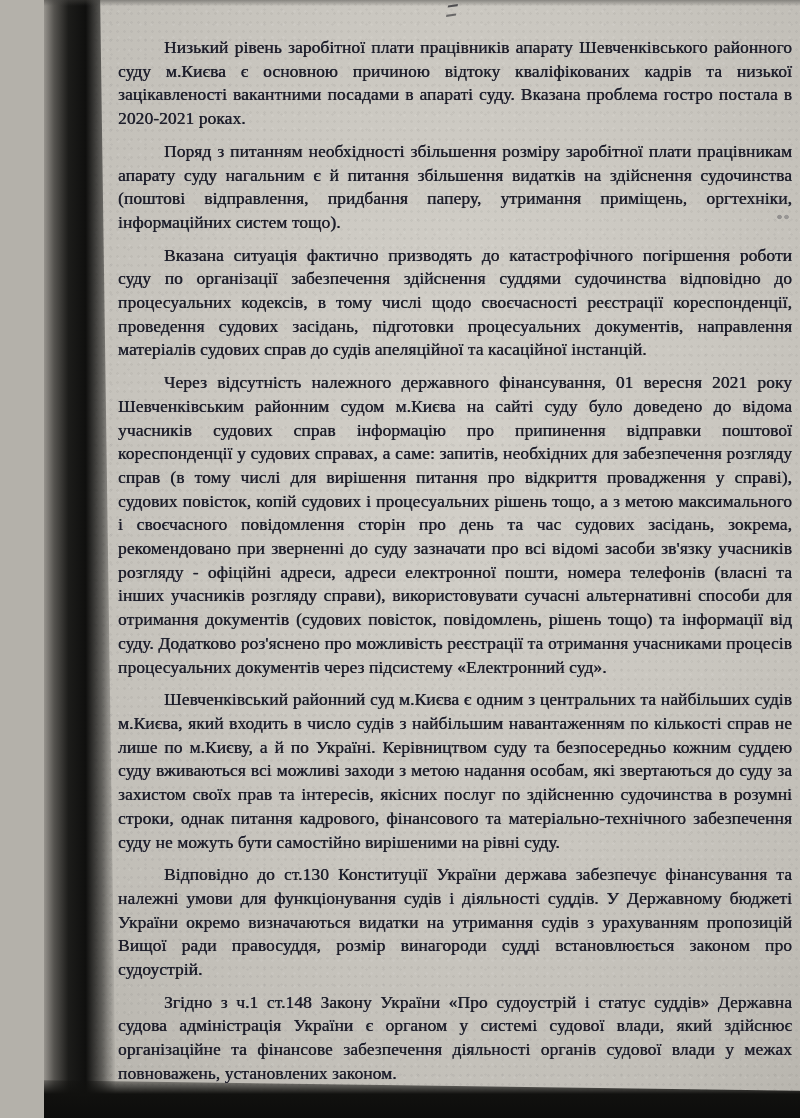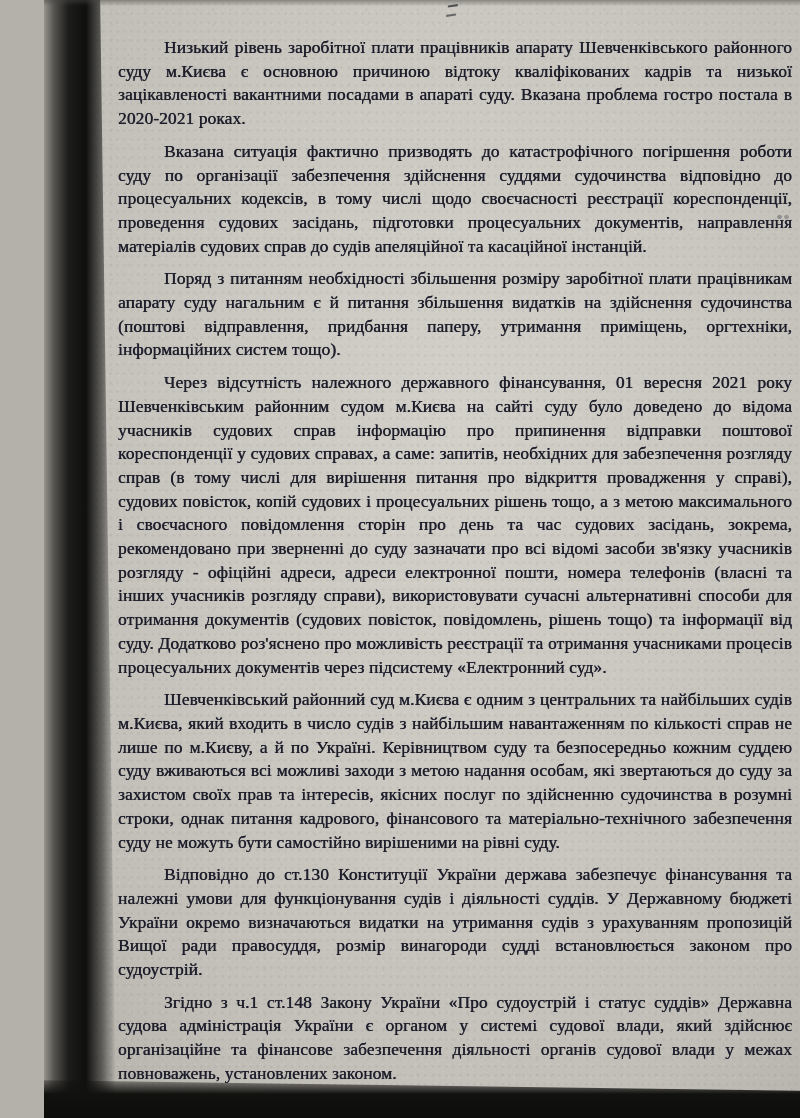--- a/index.html
+++ b/index.html
@@ -130,22 +130,22 @@
   }
 </style>
 </head>
 <body>
 
 <div class="scan-page">
   <div class="paper-noise"></div>
 
   <div class="text-block">
     <p>Низький рівень заробітної плати працівників апарату Шевченківського районного суду м.Києва є основною причиною відтоку кваліфікованих кадрів та низької зацікавленості вакантними посадами в апараті суду. Вказана проблема гостро постала в 2020-2021 роках.</p>
+    <p>Поряд з питанням необхідності збільшення розміру заробітної плати працівникам апарату суду нагальним є й питання збільшення видатків на здійснення судочинства (поштові відправлення, придбання паперу, утримання приміщень, оргтехніки, інформаційних систем тощо).</p>
     <p>Вказана ситуація фактично призводять до катастрофічного погіршення роботи суду по організації забезпечення здійснення суддями судочинства відповідно до процесуальних кодексів, в тому числі щодо своєчасності реєстрації кореспонденції, проведення судових засідань, підготовки процесуальних документів, направлення матеріалів судових справ до судів апеляційної та касаційної інстанцій.</p>
-    <p>Поряд з питанням необхідності збільшення розміру заробітної плати працівникам апарату суду нагальним є й питання збільшення видатків на здійснення судочинства (поштові відправлення, придбання паперу, утримання приміщень, оргтехніки, інформаційних систем тощо).</p>
     <p>Через відсутність належного державного фінансування, 01 вересня 2021 року Шевченківським районним судом м.Києва на сайті суду було доведено до відома учасників судових справ інформацію про припинення відправки поштової кореспонденції у судових справах, а саме: запитів, необхідних для забезпечення розгляду справ (в тому числі для вирішення питання про відкриття провадження у справі), судових повісток, копій судових і процесуальних рішень тощо, а з метою максимального і своєчасного повідомлення сторін про день та час судових засідань, зокрема, рекомендовано при зверненні до суду зазначати про всі відомі засоби зв'язку учасників розгляду - офіційні адреси, адреси електронної пошти, номера телефонів (власні та інших учасників розгляду справи), використовувати сучасні альтернативні способи для отримання документів (судових повісток, повідомлень, рішень тощо) та інформації від суду. Додатково роз'яснено про можливість реєстрації та отримання учасниками процесів процесуальних документів через підсистему «Електронний суд».</p>
     <p>Шевченківський районний суд м.Києва є одним з центральних та найбільших судів м.Києва, який входить в число судів з найбільшим навантаженням по кількості справ не лише по м.Києву, а й по Україні. Керівництвом суду та безпосередньо кожним суддею суду вживаються всі можливі заходи з метою надання особам, які звертаються до суду за захистом своїх прав та інтересів, якісних послуг по здійсненню судочинства в розумні строки, однак питання кадрового, фінансового та матеріально-технічного забезпечення суду не можуть бути самостійно вирішеними на рівні суду.</p>
     <p>Відповідно до ст.130 Конституції України держава забезпечує фінансування та належні умови для функціонування судів і діяльності суддів. У Державному бюджеті України окремо визначаються видатки на утримання судів з урахуванням пропозицій Вищої ради правосуддя, розмір винагороди судді встановлюється законом про судоустрій.</p>
     <p>Згідно з ч.1 ст.148 Закону України «Про судоустрій і статус суддів» Державна судова адміністрація України є органом у системі судової влади, який здійснює організаційне та фінансове забезпечення діяльності органів судової влади у межах повноважень, установлених законом.</p>
   </div>
 
   <div class="edge-left"></div>
   <div class="edge-bottom"></div>
   <div class="edge-right"></div>
   <div class="edge-top"></div>

